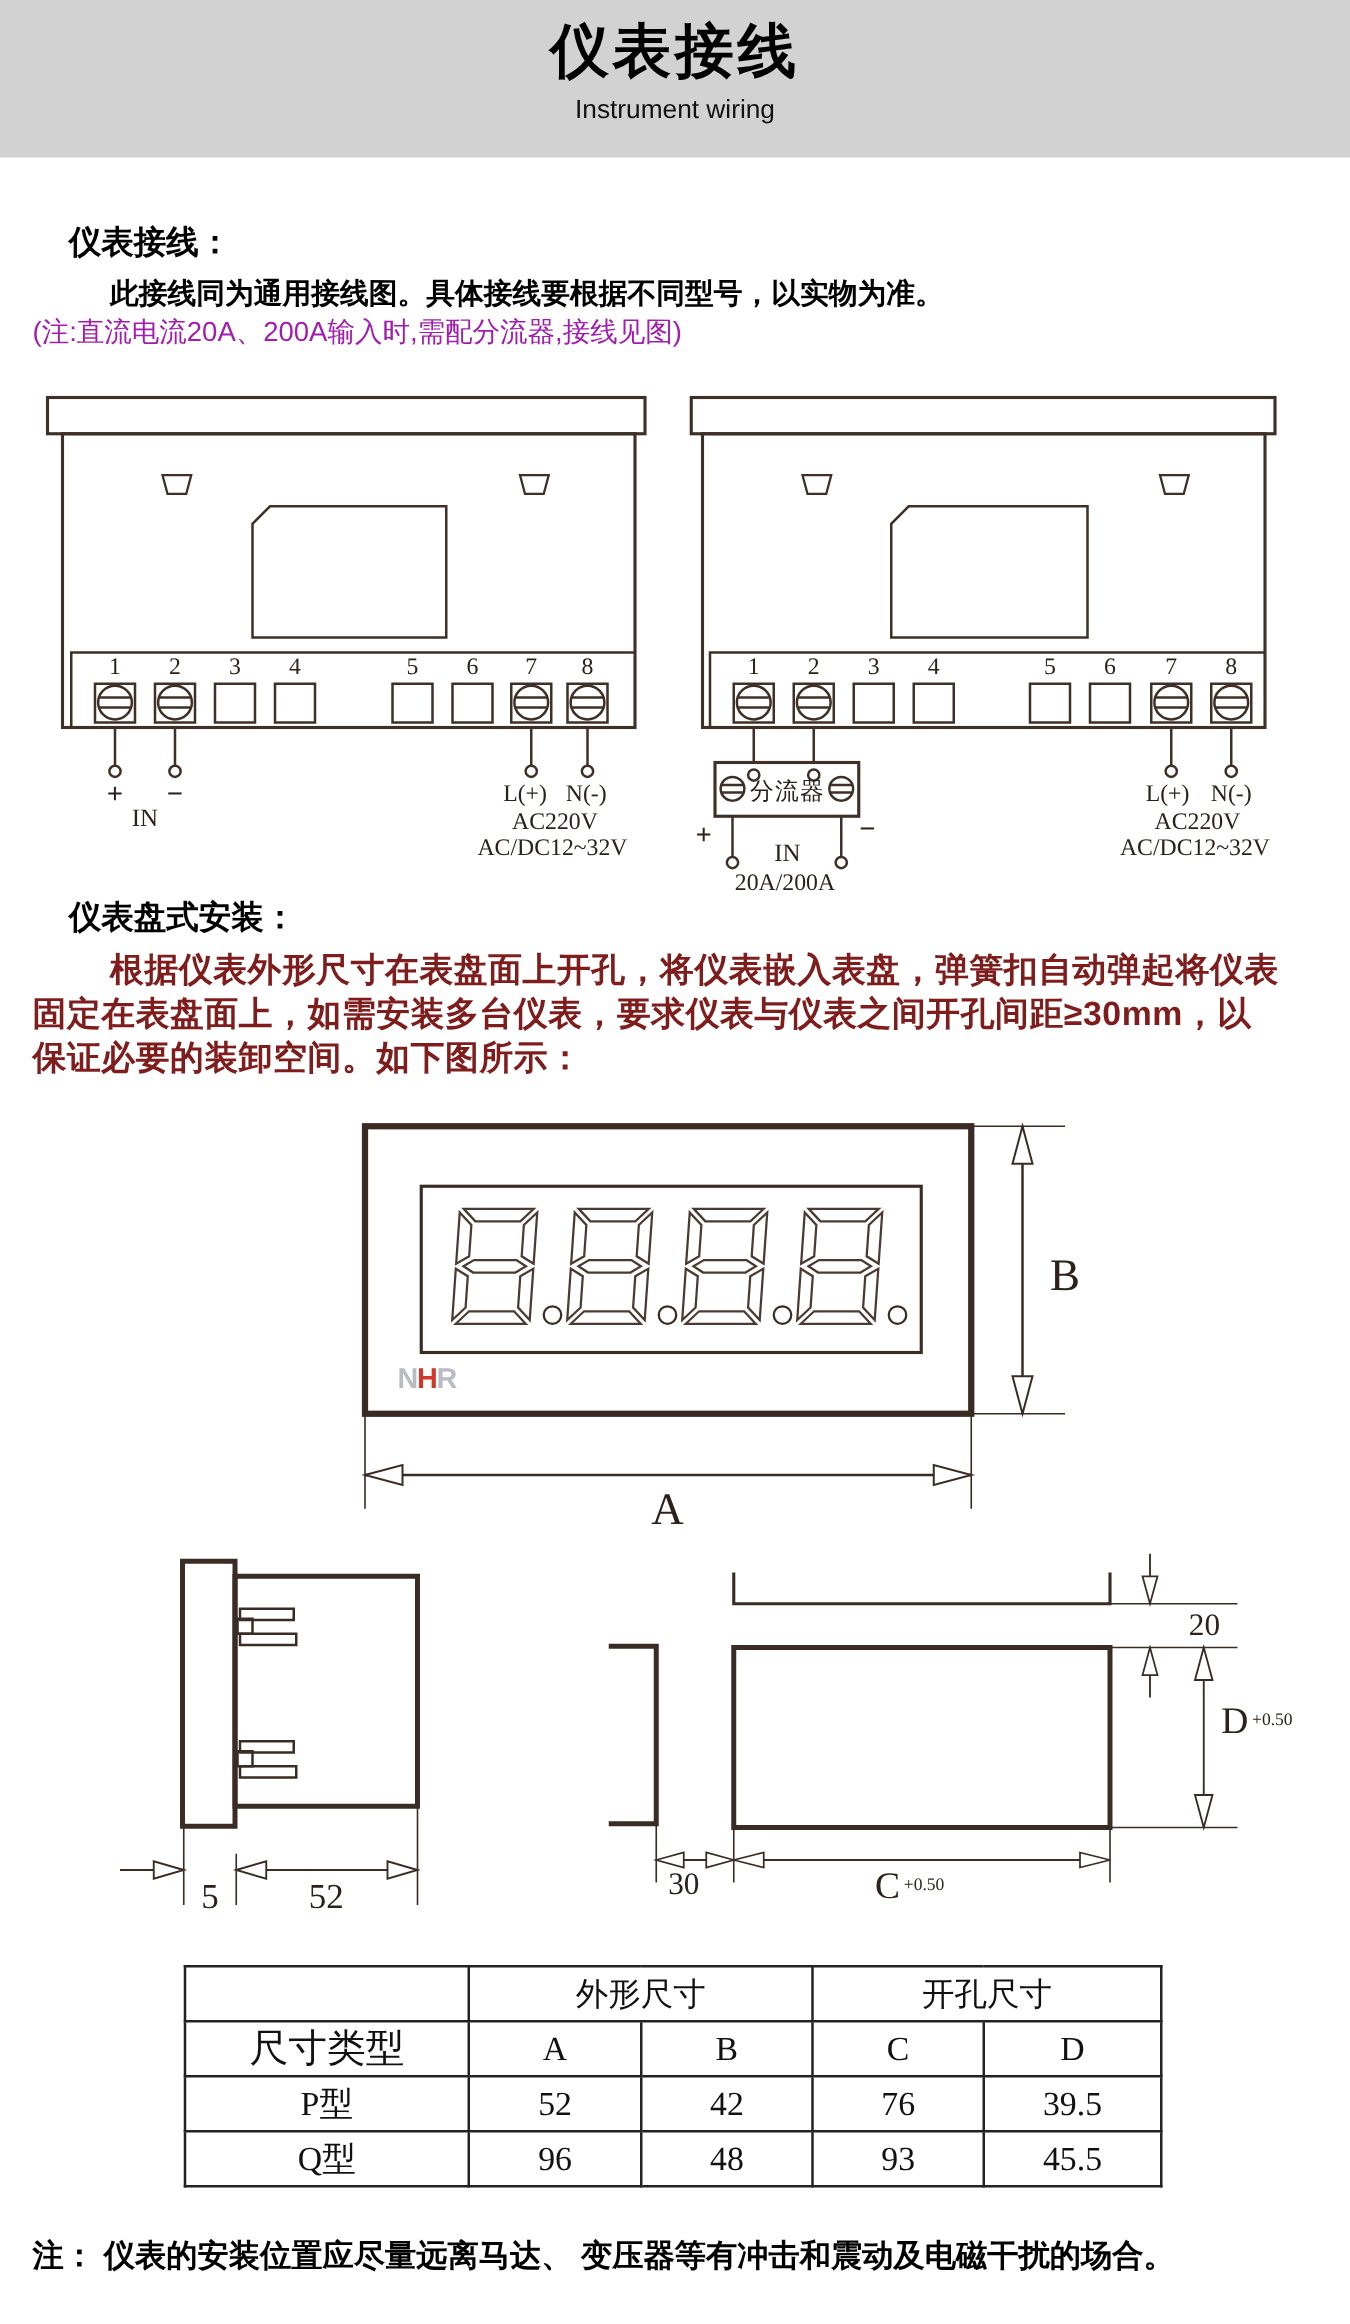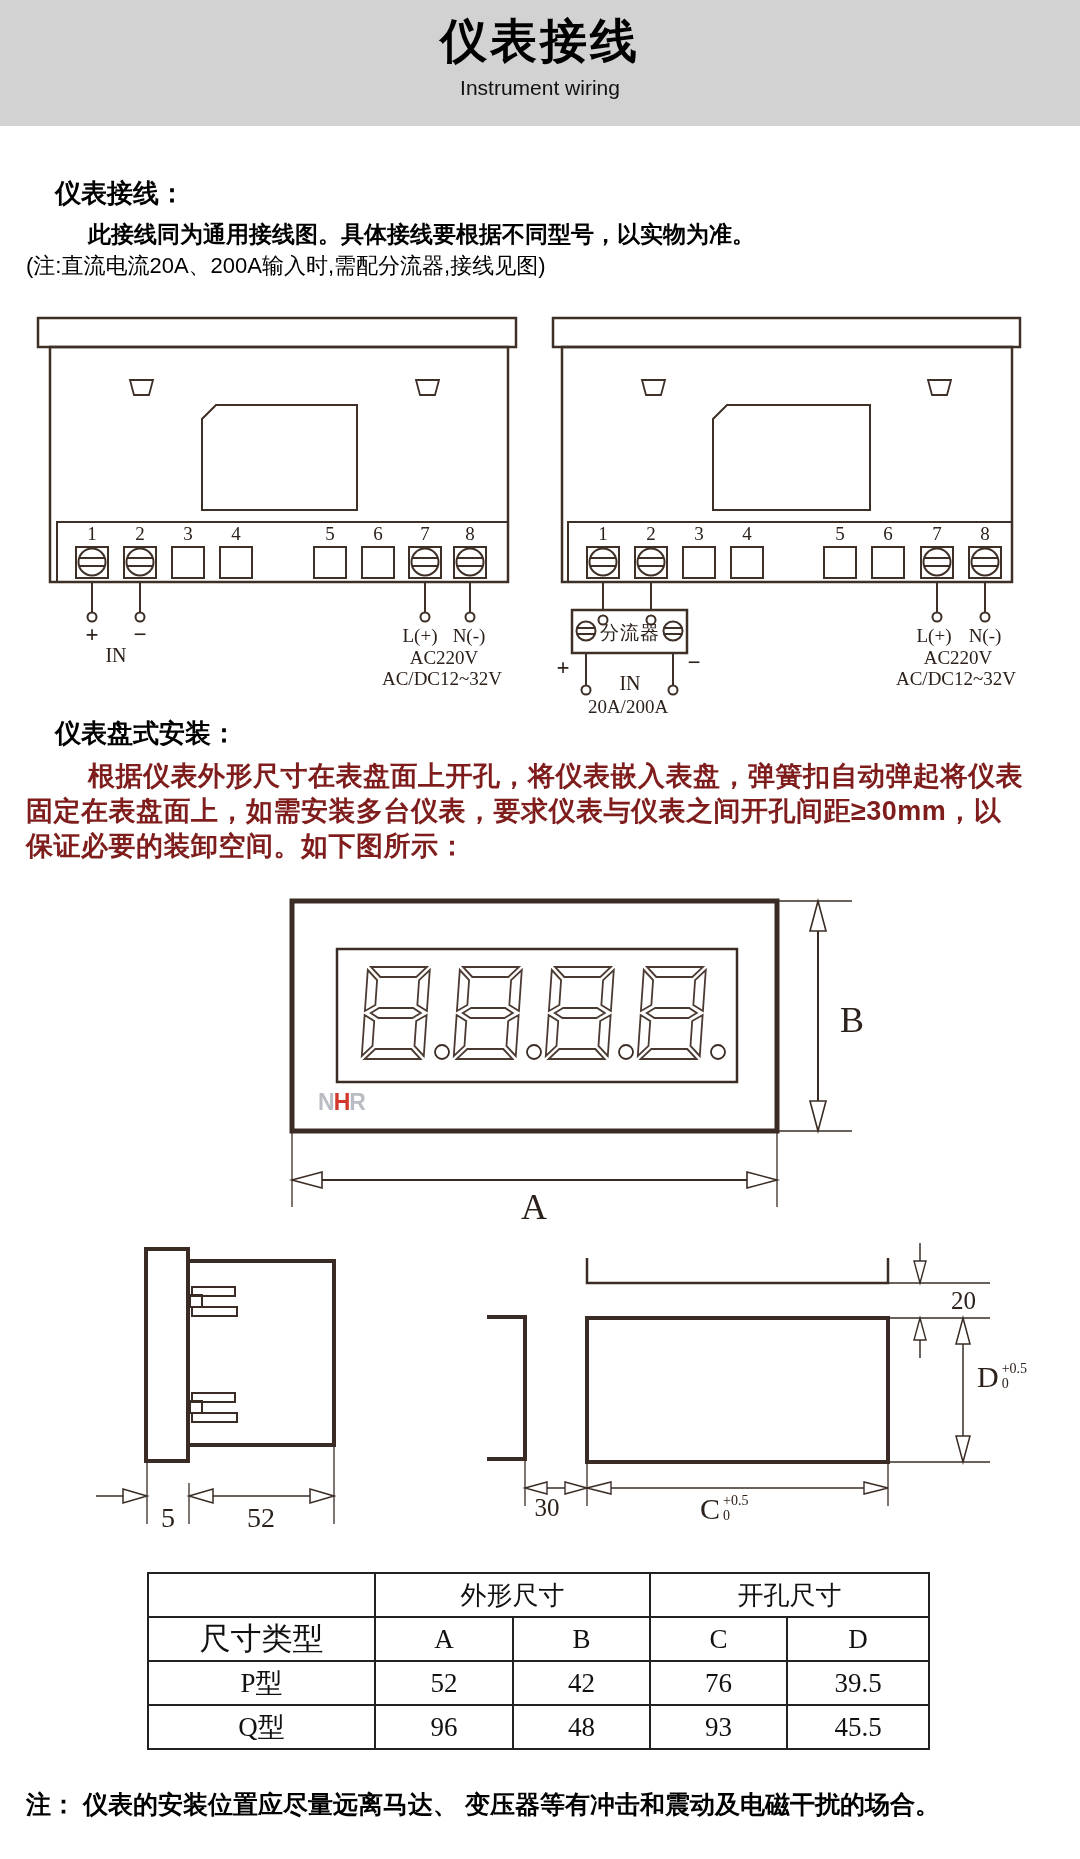--- a/index.html
+++ b/index.html
@@ -4,33 +4,33 @@
 <style>
   html,body{margin:0;padding:0;background:#fff;}
   .page{position:relative;width:1080px;height:1859px;background:#ffffff;overflow:hidden;
         font-family:"Liberation Sans","DejaVu Sans",sans-serif;color:#151515;}
   .abs{position:absolute;}
   .header-band{left:0;top:0;width:1080px;height:126px;background:#d2d2d2;}
   .page-title{left:0;top:10px;width:1080px;text-align:center;font-size:47px;font-weight:bold;letter-spacing:3px;color:#000;}
   .page-subtitle{left:0;top:76px;width:1080px;text-align:center;font-size:21px;color:#111;}
   .sec-head{font-size:26px;font-weight:bold;color:#000;}
   .para-bold{font-size:23px;font-weight:bold;color:#000;}
-  .para-note{font-size:22px;color:#000000;}
+  .para-note{font-size:22px;color:#a21caf;}
   .para-inst{font-size:27px;font-weight:bold;color:#7f1d1d;letter-spacing:0.5px;}
   svg.lineart{position:absolute;left:0;top:0;width:1080px;height:1859px;}
   .tlabel{position:absolute;font-family:"Liberation Serif","DejaVu Serif",serif;color:#2c211b;}
   .tnum{font-size:19px;width:30px;text-align:center;}
   .wlab{font-size:19px;text-align:center;}
   .sign{font-size:23px;font-weight:bold;text-align:center;width:24px;}
   .dimL{font-size:36px;text-align:center;}
   .dimM{font-size:28px;text-align:center;}
   .dimS{font-size:25px;text-align:center;}
   .tolwrap{display:inline-flex;align-items:center;}
   .tolletter{font-size:30px;}
-  .tolstack{display:inline-flex;flex-direction:column;margin-left:3px;font-size:14px;line-height:1.05;}
+  .tolstack{display:inline-flex;flex-direction:row;margin-left:3px;font-size:14px;line-height:1.05;}
   .nhr{font-size:23px;font-weight:bold;letter-spacing:-1px;font-family:"Liberation Sans",sans-serif;}
   .nhr .g{color:#b9bdc3;} .nhr .r{color:#d2372b;}
   table.dimtab{position:absolute;left:147px;top:1572px;border-collapse:collapse;table-layout:fixed;
         font-family:"Liberation Serif","DejaVu Serif",serif;color:#111;}
   table.dimtab td{border:2px solid #222;text-align:center;height:42px;padding:0;font-size:27px;}
   .footnote{font-size:25px;font-weight:bold;color:#000;}
 </style>
 </head>
 <body>
 

